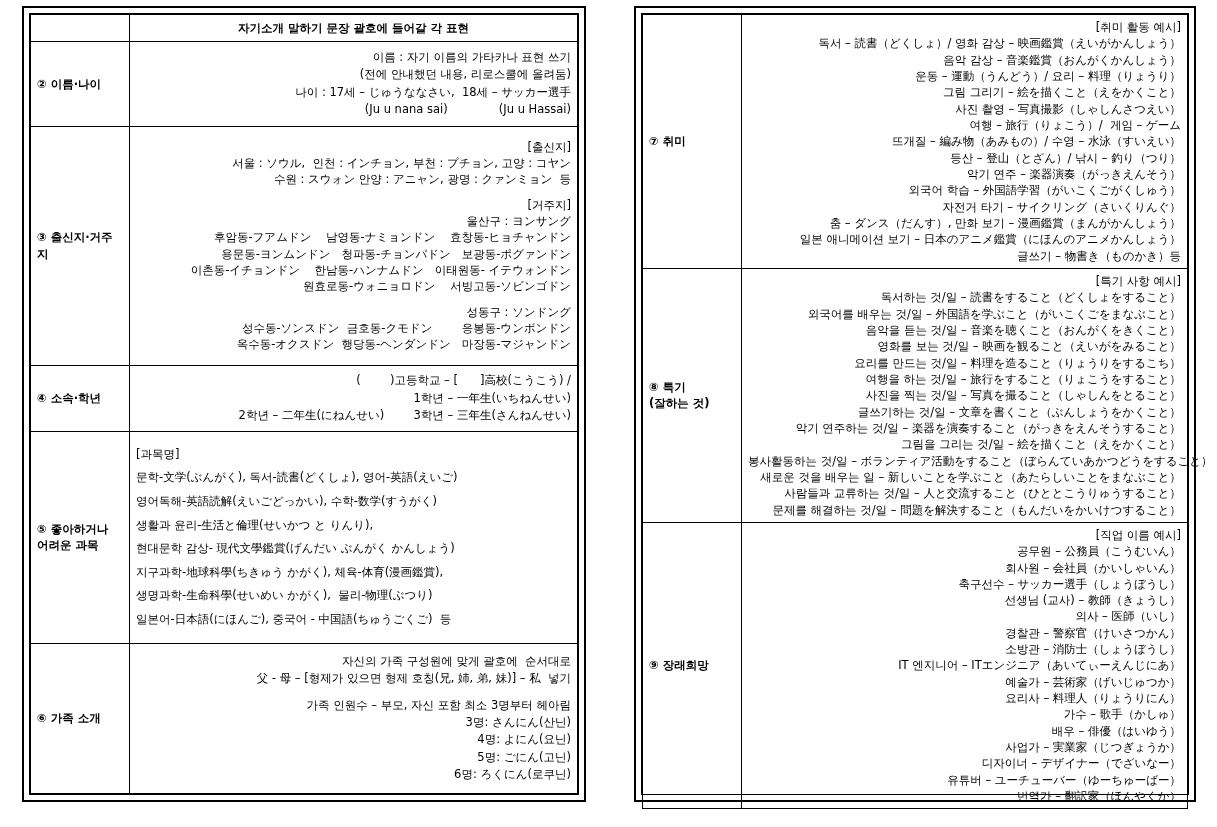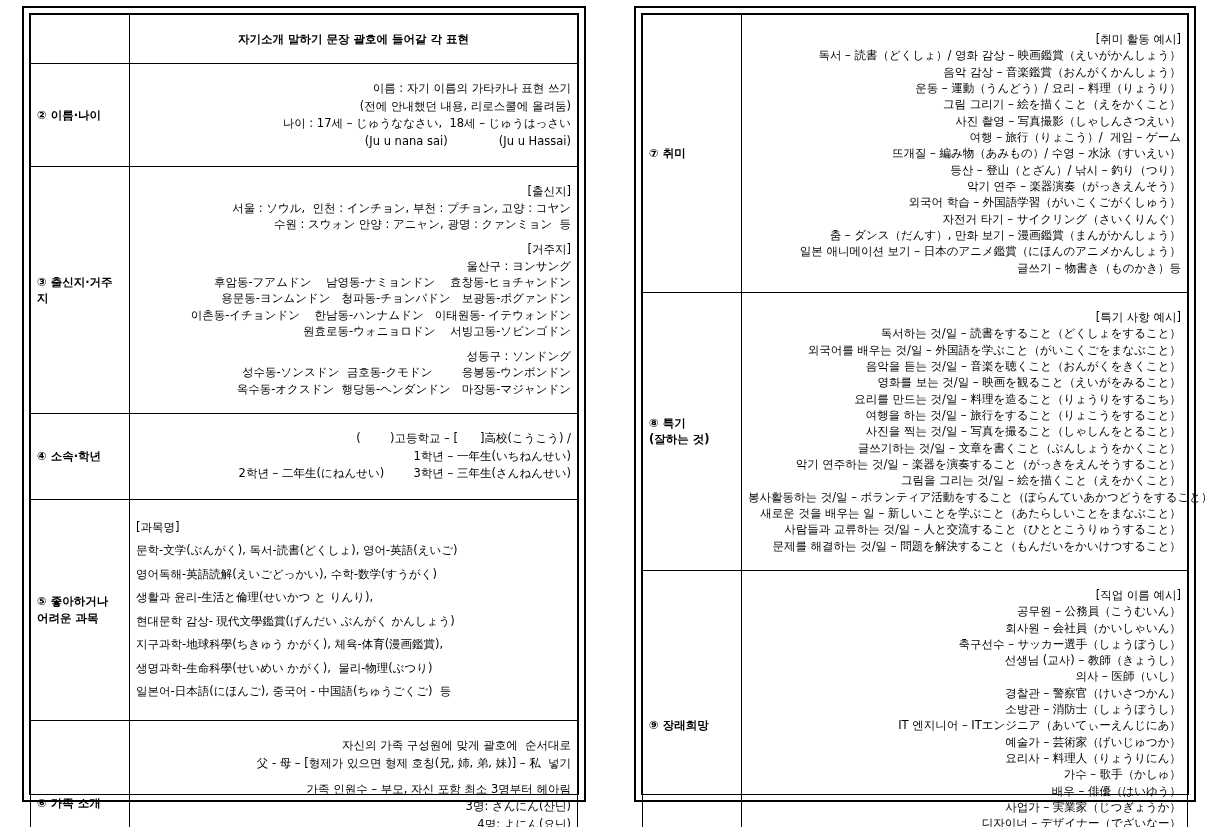--- a/index.html
+++ b/index.html
@@ -46,21 +46,21 @@
   }
   table.doc {
     border-collapse: collapse;
     width: 100%;
     height: 100%;
     table-layout: fixed;
   }
   table.doc td {
     border: 1px solid #000;
     vertical-align: middle;
-    padding: 16px 6px;
+    padding: 4px 6px;
     font-size: 11.5px;
     line-height: 1.42;
   }
   td.label {
     width: 86px;
     font-size: 11px;
     font-weight: bold;
     padding: 2px 2px;
   }
   td.body {
@@ -92,21 +92,21 @@
             <tr>
           <td class="label"></td>
           <td class="title-cell">자기소개 말하기 문장 괄호에 들어갈 각 표현</td>
         </tr>
 
         <tr>
           <td class="label">② 이름·나이</td>
           <td class="body">
             <div class="line rl">이름 : 자기 이름의 가타카나 표현 쓰기</div>
             <div class="line rl">(전에 안내했던 내용, 리로스쿨에 올려둠)</div>
-            <div class="line rl">나이 : 17세 – じゅうななさい,  18세 – じゅうはっさい</div>
+            <div class="line rl">나이 : 17세 – じゅうななさい,  18세 – サッカー選手</div>
             <div class="line rl">                (Ju u nana sai)              (Ju u Hassai)</div>
           </td>
         </tr>
 
         <tr>
           <td class="label lbl2">③ 출신지·거주지</td>
           <td class="body tight">
             <div class="line">[출신지]</div>
             <div class="line">서울 : ソウル,  인천 : インチョン, 부천 : プチョン, 고양 : コヤン</div>
             <div class="line">수원 : スウォン 안양 : アニャン, 광명 : クァンミョン  등</div>

